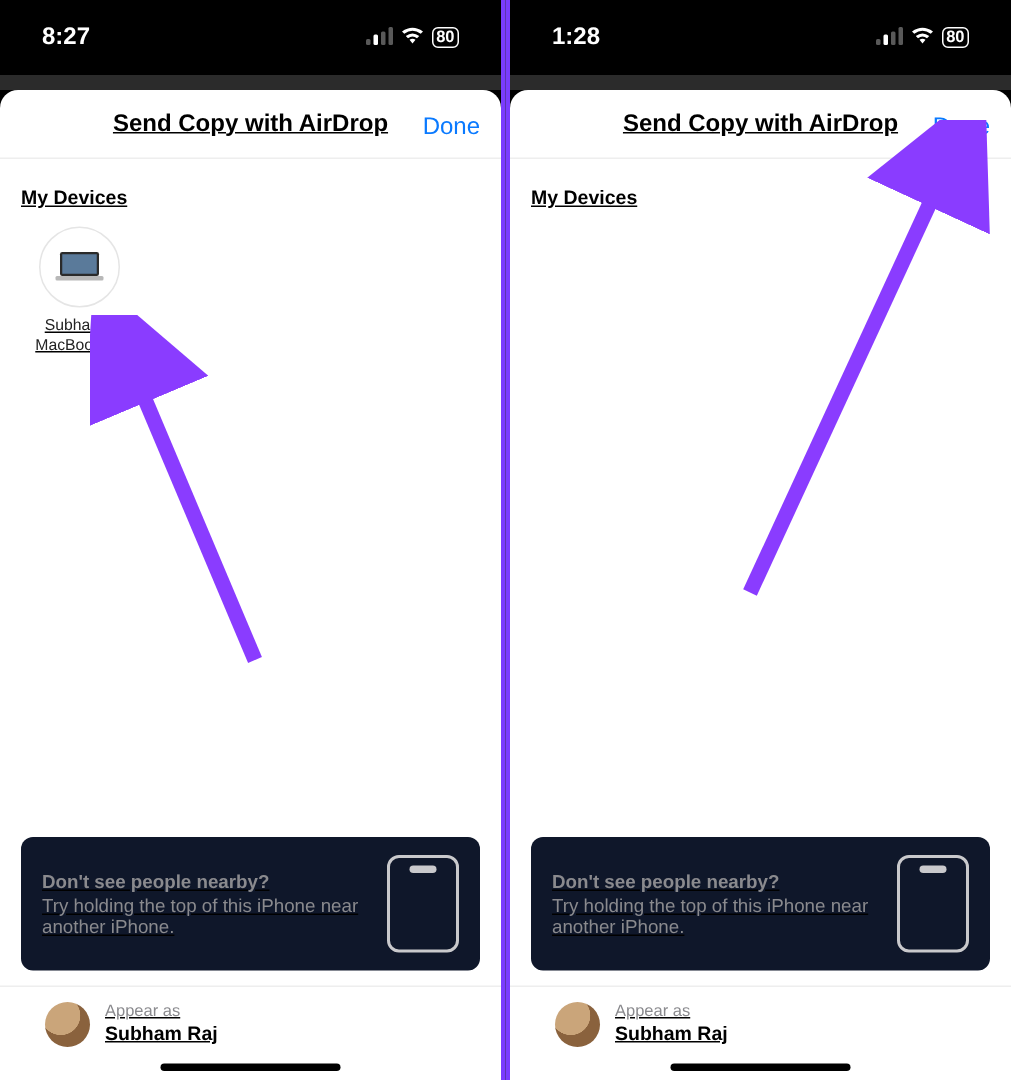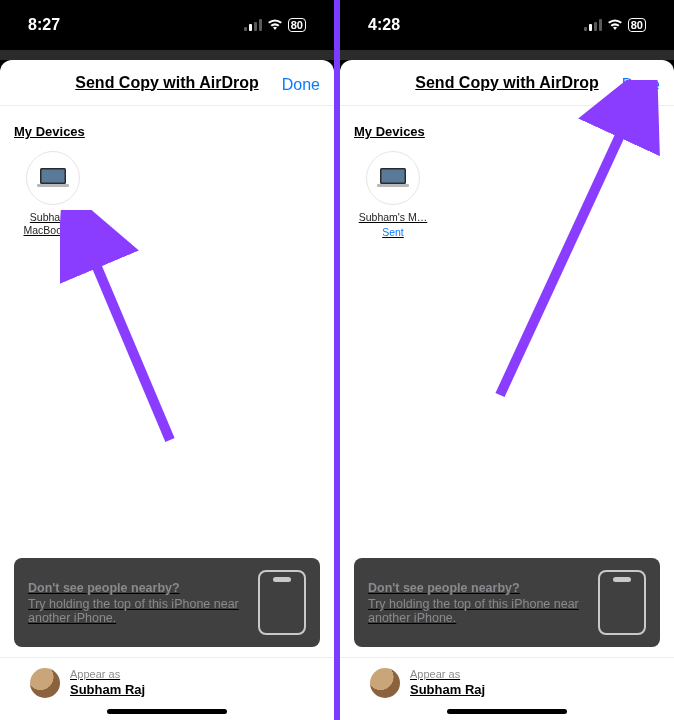--- a/index.html
+++ b/index.html
@@ -28,21 +28,21 @@
   .statusbar {
     height: 50px;
     display: flex;
     align-items: center;
     justify-content: space-between;
     padding: 0 28px;
     color: #fff;
     font-weight: 600;
     font-size: 16px;
   }
-  .status-right { display:flex; align-items:center; gap:5px; }
+  .status-right { display:flex; align-items:flex-start; gap:5px; }
   .status-right svg { display:block; }
 
   .greybar { height: 10px; background:#2b2b2b; }
 
   .sheet {
     background:#fff;
     height: 660px;
     border-top-left-radius: 12px;
     border-top-right-radius: 12px;
     position: relative;
@@ -77,21 +77,21 @@
     width:54px; height:54px; border-radius:50%; border:1px solid #e5e5e5;
     display:flex; align-items:center; justify-content:center; margin-bottom:6px;
   }
   .device .name { line-height:1.25; max-width:78px; }
   .device .status { color:#0a7aff; font-size:10.5px; margin-top:2px; }
 
   .flex-spacer { flex:1; }
 
   .tipcard {
     margin:0 14px 10px; padding:12px 14px;
-    background:#404040; border-radius:8px;
+    background:#0f172a; border-radius:8px;
     display:flex; align-items:center; gap:10px;
     color:#8a8a8e; font-size:12.5px;
   }
   .tipcard .txt-title { font-weight:600; display:block; margin-bottom:2px; }
   .tipcard .phone-glyph {
     width:48px; height:65px; border:2px solid #c9c9cc; border-radius:8px;
     position:relative; flex-shrink:0;
   }
   .tipcard .phone-glyph::before{
     content:''; position:absolute; top:5px; left:50%; transform:translateX(-50%);
@@ -193,21 +193,21 @@
           <path d="M0,0 L9,4.5 L0,9 Z" fill="#8a3cff"></path>
             </marker>
           </defs>
         <line x1="110" y1="230" x2="18" y2="12" stroke="#8a3cff" stroke-width="10" marker-end="url(#ah1)"></line>
       </svg>
     </div>
   </div>
 
   <div class="phone right">
     <div class="statusbar">
-      <span>4:28</span>
+      <span>1:28</span>
       <div class="status-right">
         <svg width="18" height="12">
             <g fill="#fff">
               <rect x="0" y="8" width="3" height="4" rx="1" opacity="0.35"></rect>
               <rect x="5" y="5" width="3" height="7" rx="1"></rect>
               <rect x="10" y="3" width="3" height="9" rx="1" opacity="0.35"></rect>
               <rect x="15" y="0" width="3" height="12" rx="1" opacity="0.35"></rect>
             </g>
           </svg>
         <svg width="16" height="12">
@@ -218,33 +218,20 @@
           </span>
       </div>
     </div>
     <div class="greybar"></div>
     <div class="sheet">
       <div class="sheet-header">
         <span class="sheet-title">Send Copy with AirDrop</span>
         <span class="done-btn">Done</span>
       </div>
       <div class="section-label">My Devices</div>
-      <div class="device-row">
-        <div class="device">
-          <div class="ring">
-            <svg width="34" height="22">
-              <rect x="4" y="1" width="26" height="16" rx="1.5" fill="#2a2a2a"></rect>
-              <rect x="5.5" y="2.5" width="23" height="13" fill="#5a7a9a"></rect>
-              <rect x="1" y="17" width="32" height="3" rx="1" fill="#b8b8b8"></rect>
-            </svg>
-          </div>
-          <div class="name">Subham's M…</div>
-          <div class="status">Sent</div>
-        </div>
-      </div>
       <div class="flex-spacer"></div>
       <div class="tipcard">
         <div style="flex:1">
           <span class="txt-title">Don't see people nearby?</span>
           <span>Try holding the top of this iPhone near another iPhone.</span>
         </div>
         <div class="phone-glyph"></div>
       </div>
       <div class="divider"></div>
       <div class="appear-row">

